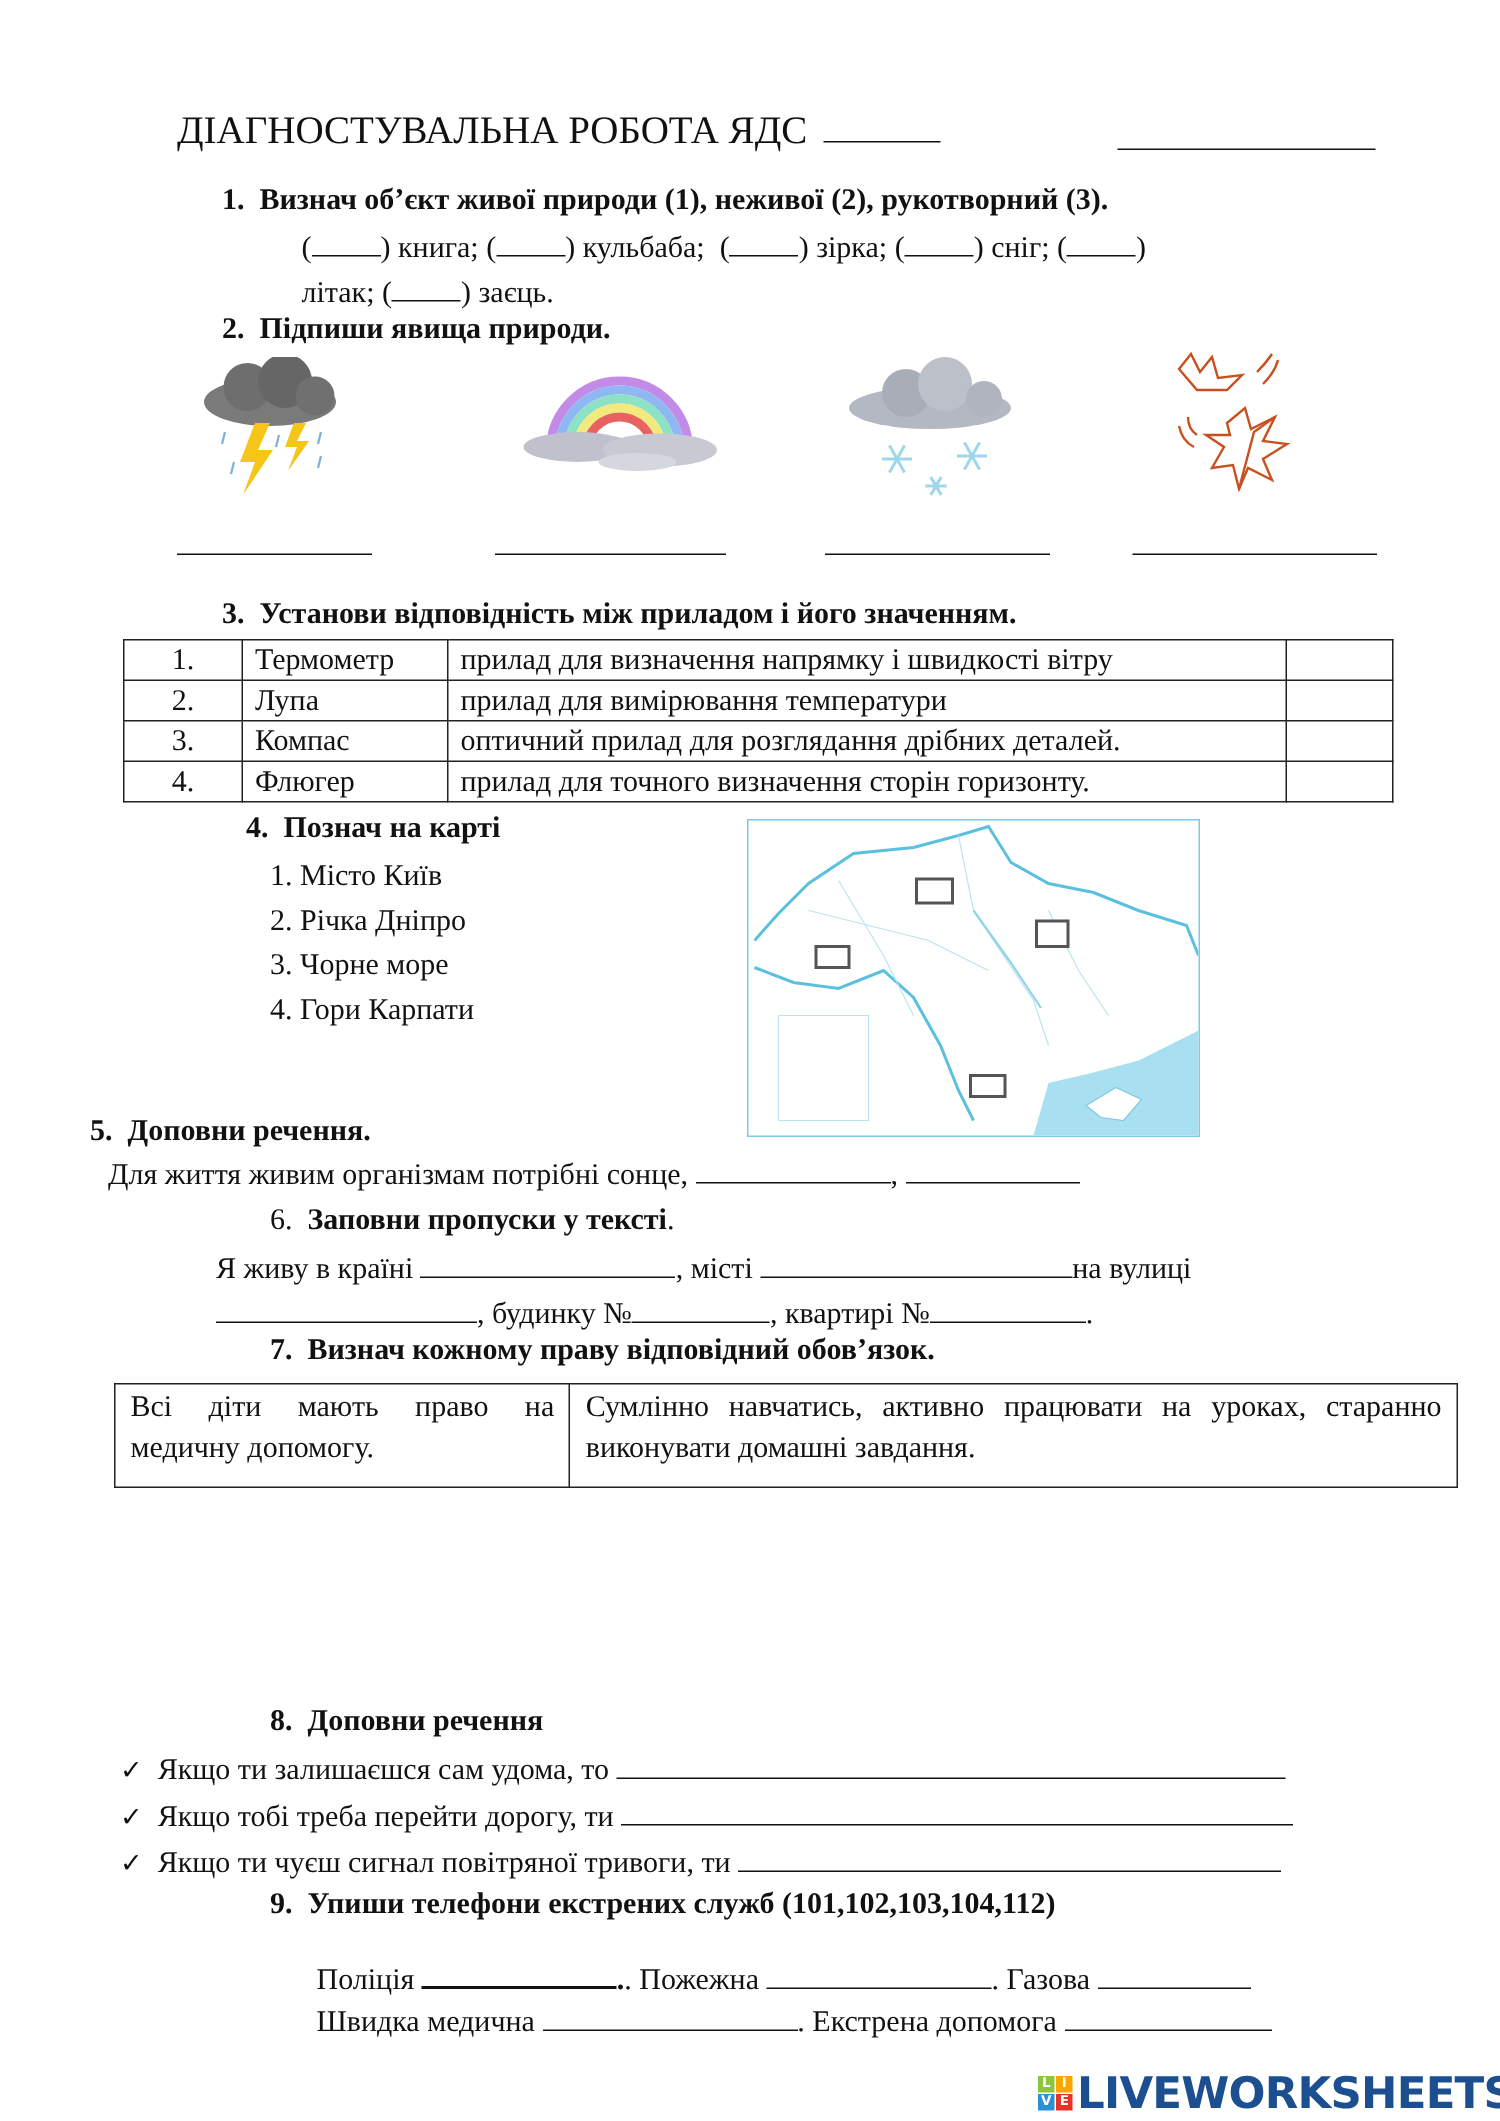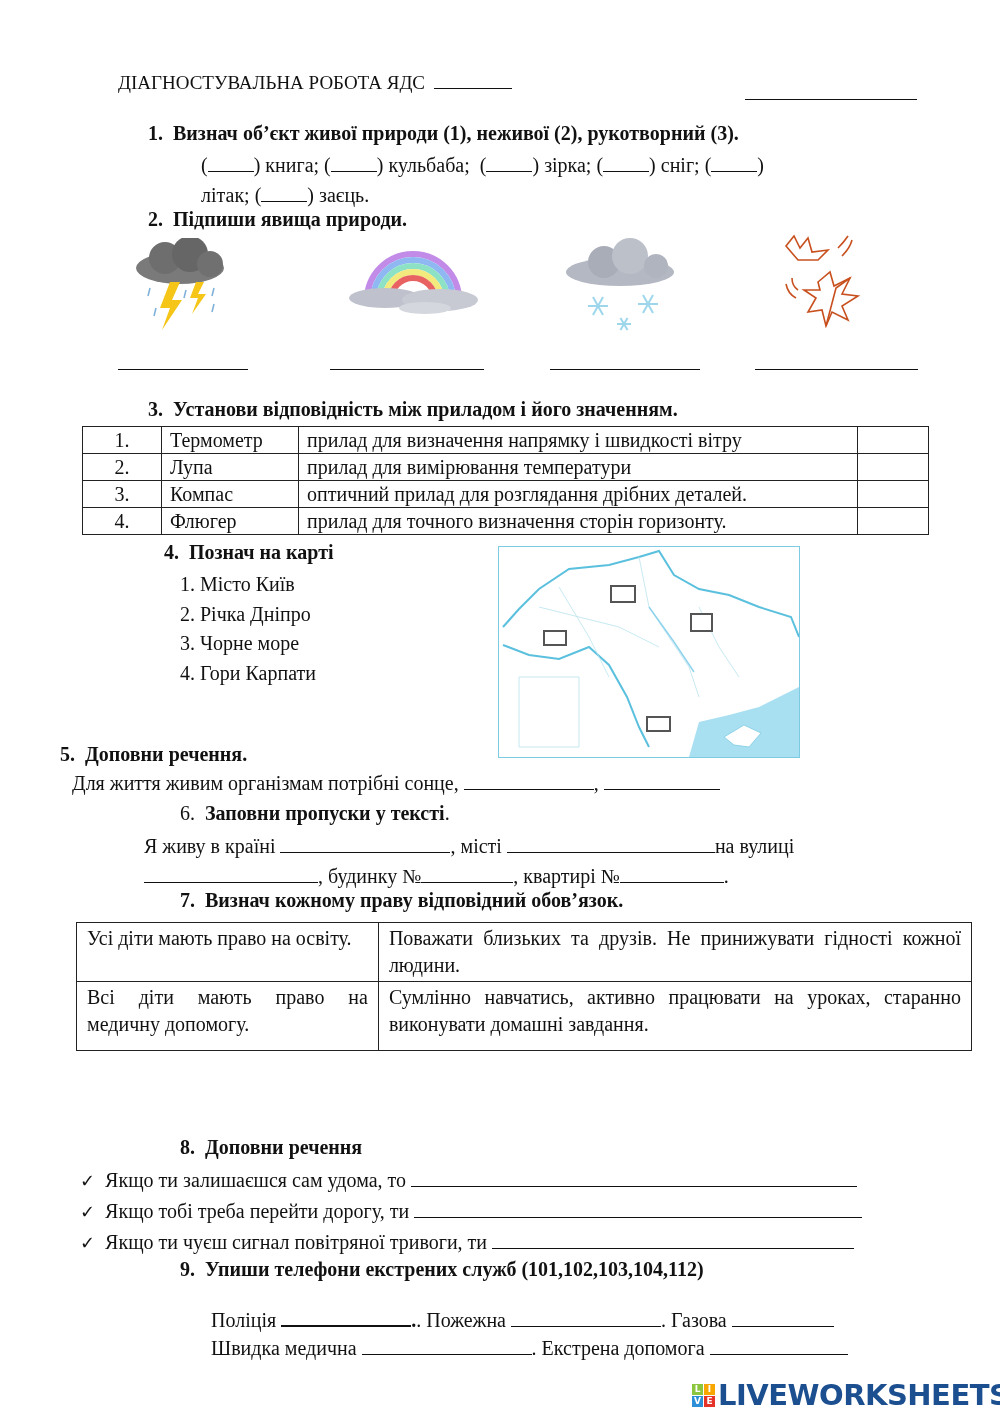--- a/index.html
+++ b/index.html
@@ -11,21 +11,21 @@
   table { border-collapse:collapse; }
   td, th { border:1px solid #222; font-weight:normal; }
   .t3 td { height:26px; padding:0 8px; font-size:20px; line-height:26px; }
   .t7 td { padding:2px 10px; font-size:20px; line-height:27px; vertical-align:top; }
   .just { text-align:justify; text-align-last:auto; }
   .tick { font-size:18px; margin-right:10px; font-family:"DejaVu Sans", sans-serif; }
 </style>
 </head>
 <body>
 
-<div class="abs" style="left:118px;top:72px;font-size:19px;">
+<div class="abs" style="left:118px;top:72px;font-size:26px;">
   <span>ДІАГНОСТУВАЛЬНА РОБОТА ЯДС</span>
   <span class="blank" style="width:78px;margin-left:4px;"></span>
 </div>
 <span class="abs blank" style="left:745px;top:98px;width:172px;"></span>
 
 <div class="abs b" style="left:148px;top:122px;">
   <span>1.</span>&nbsp;&nbsp;<span>Визнач об’єкт живої природи (1), неживої (2), рукотворний (3).</span>
 </div>
 <div class="abs" style="left:180px;top:150px;line-height:30px;width:720px;margin-left:21px;">
   (<span class="blank" style="width:46px"></span>) <span>книга;</span>
@@ -194,24 +194,20 @@
   <span class="blank" style="width:208px"></span><span>на вулиці</span><br>
   <span class="blank" style="width:174px"></span><span>, будинку №</span><span class="blank" style="width:92px"></span><span>, квартирі №</span><span class="blank" style="width:104px"></span><span>.</span>
 </div>
 
 <div class="abs b" style="left:180px;top:889px;">
   <span>7.</span>&nbsp;&nbsp;<span>Визнач кожному праву відповідний обов’язок.</span>
 </div>
 <table class="abs t7" style="left:76px;top:922px;width:896px;">
   <tbody>
   <tr>
-    <td class="just">Усі діти мають право на освіту.</td>
-    <td class="just">Поважати близьких та друзів. Не принижувати гідності кожної людини.</td>
-  </tr>
-  <tr>
     <td class="just" style="height:64px">Всі діти мають право на медичну допомогу.</td>
     <td class="just">Сумлінно навчатись, активно працювати на уроках, старанно виконувати домашні завдання.</td>
   </tr>
 </tbody>
   </table>
 
 <div class="abs b" style="left:180px;top:1136px;">
   <span>8.</span>&nbsp;&nbsp;<span>Доповни речення</span>
 </div>
 <div class="abs" style="left:80px;top:1165px;line-height:30px;">

